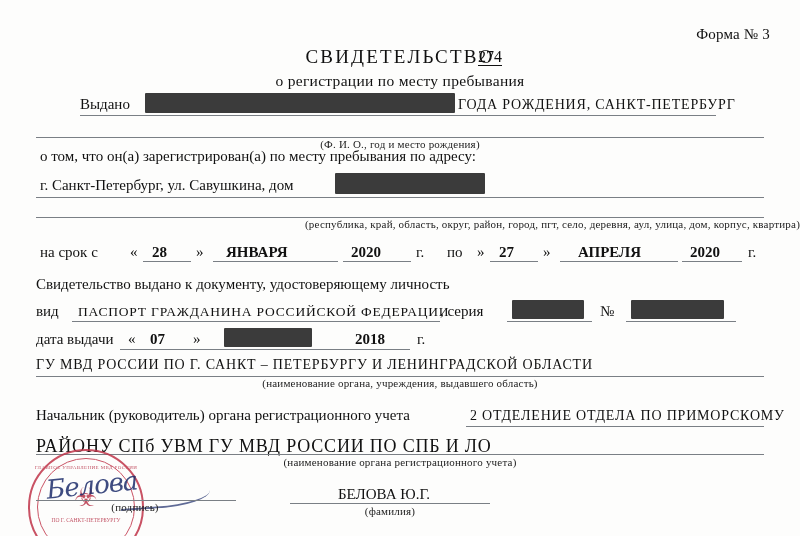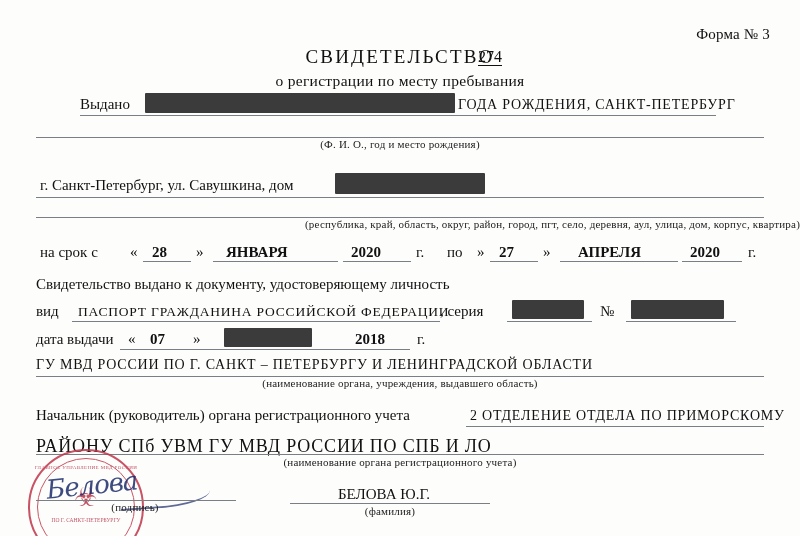--- a/index.html
+++ b/index.html
@@ -167,20 +167,21 @@
   </div>
 
   <div class="txt" style="left:80px; top:96px;">Выдано</div>
   <div class="redact" style="left:145px; top:93px; width:310px; height:20px;"></div>
   <div class="txt sp-caps" style="left:458px; top:97px; font-size:14px;">ГОДА РОЖДЕНИЯ, САНКТ-ПЕТЕРБУРГ</div>
   <div class="rule" style="left:80px; top:115px; width:636px;"></div>
 
   <div class="rule" style="left:36px; top:137px; width:728px;"></div>
   <div class="small-caption" style="top:138px;">(Ф. И. О., год и место рождения)</div>
 
+  <div class="txt" style="left:40px; top:148px;">о том, что он(а) зарегистрирован(а) по месту пребывания по адресу:</div>
 
   <div class="txt" style="left:40px; top:177px;">г. Санкт-Петербург, ул. Савушкина, дом</div>
   <div class="redact" style="left:335px; top:173px; width:150px; height:21px;"></div>
   <div class="rule" style="left:36px; top:197px; width:728px;"></div>
 
   <div class="rule" style="left:36px; top:217px; width:728px;"></div>
   <div class="small-caption" style="top:218px;text-align:right;">(республика, край, область, округ, район, город, пгт, село, деревня, аул, улица, дом, корпус, квартира)</div>
 
   <div class="txt" style="left:40px; top:244px;">на срок с</div>
   <div class="txt quote" style="left:130px; top:244px;">«</div>

